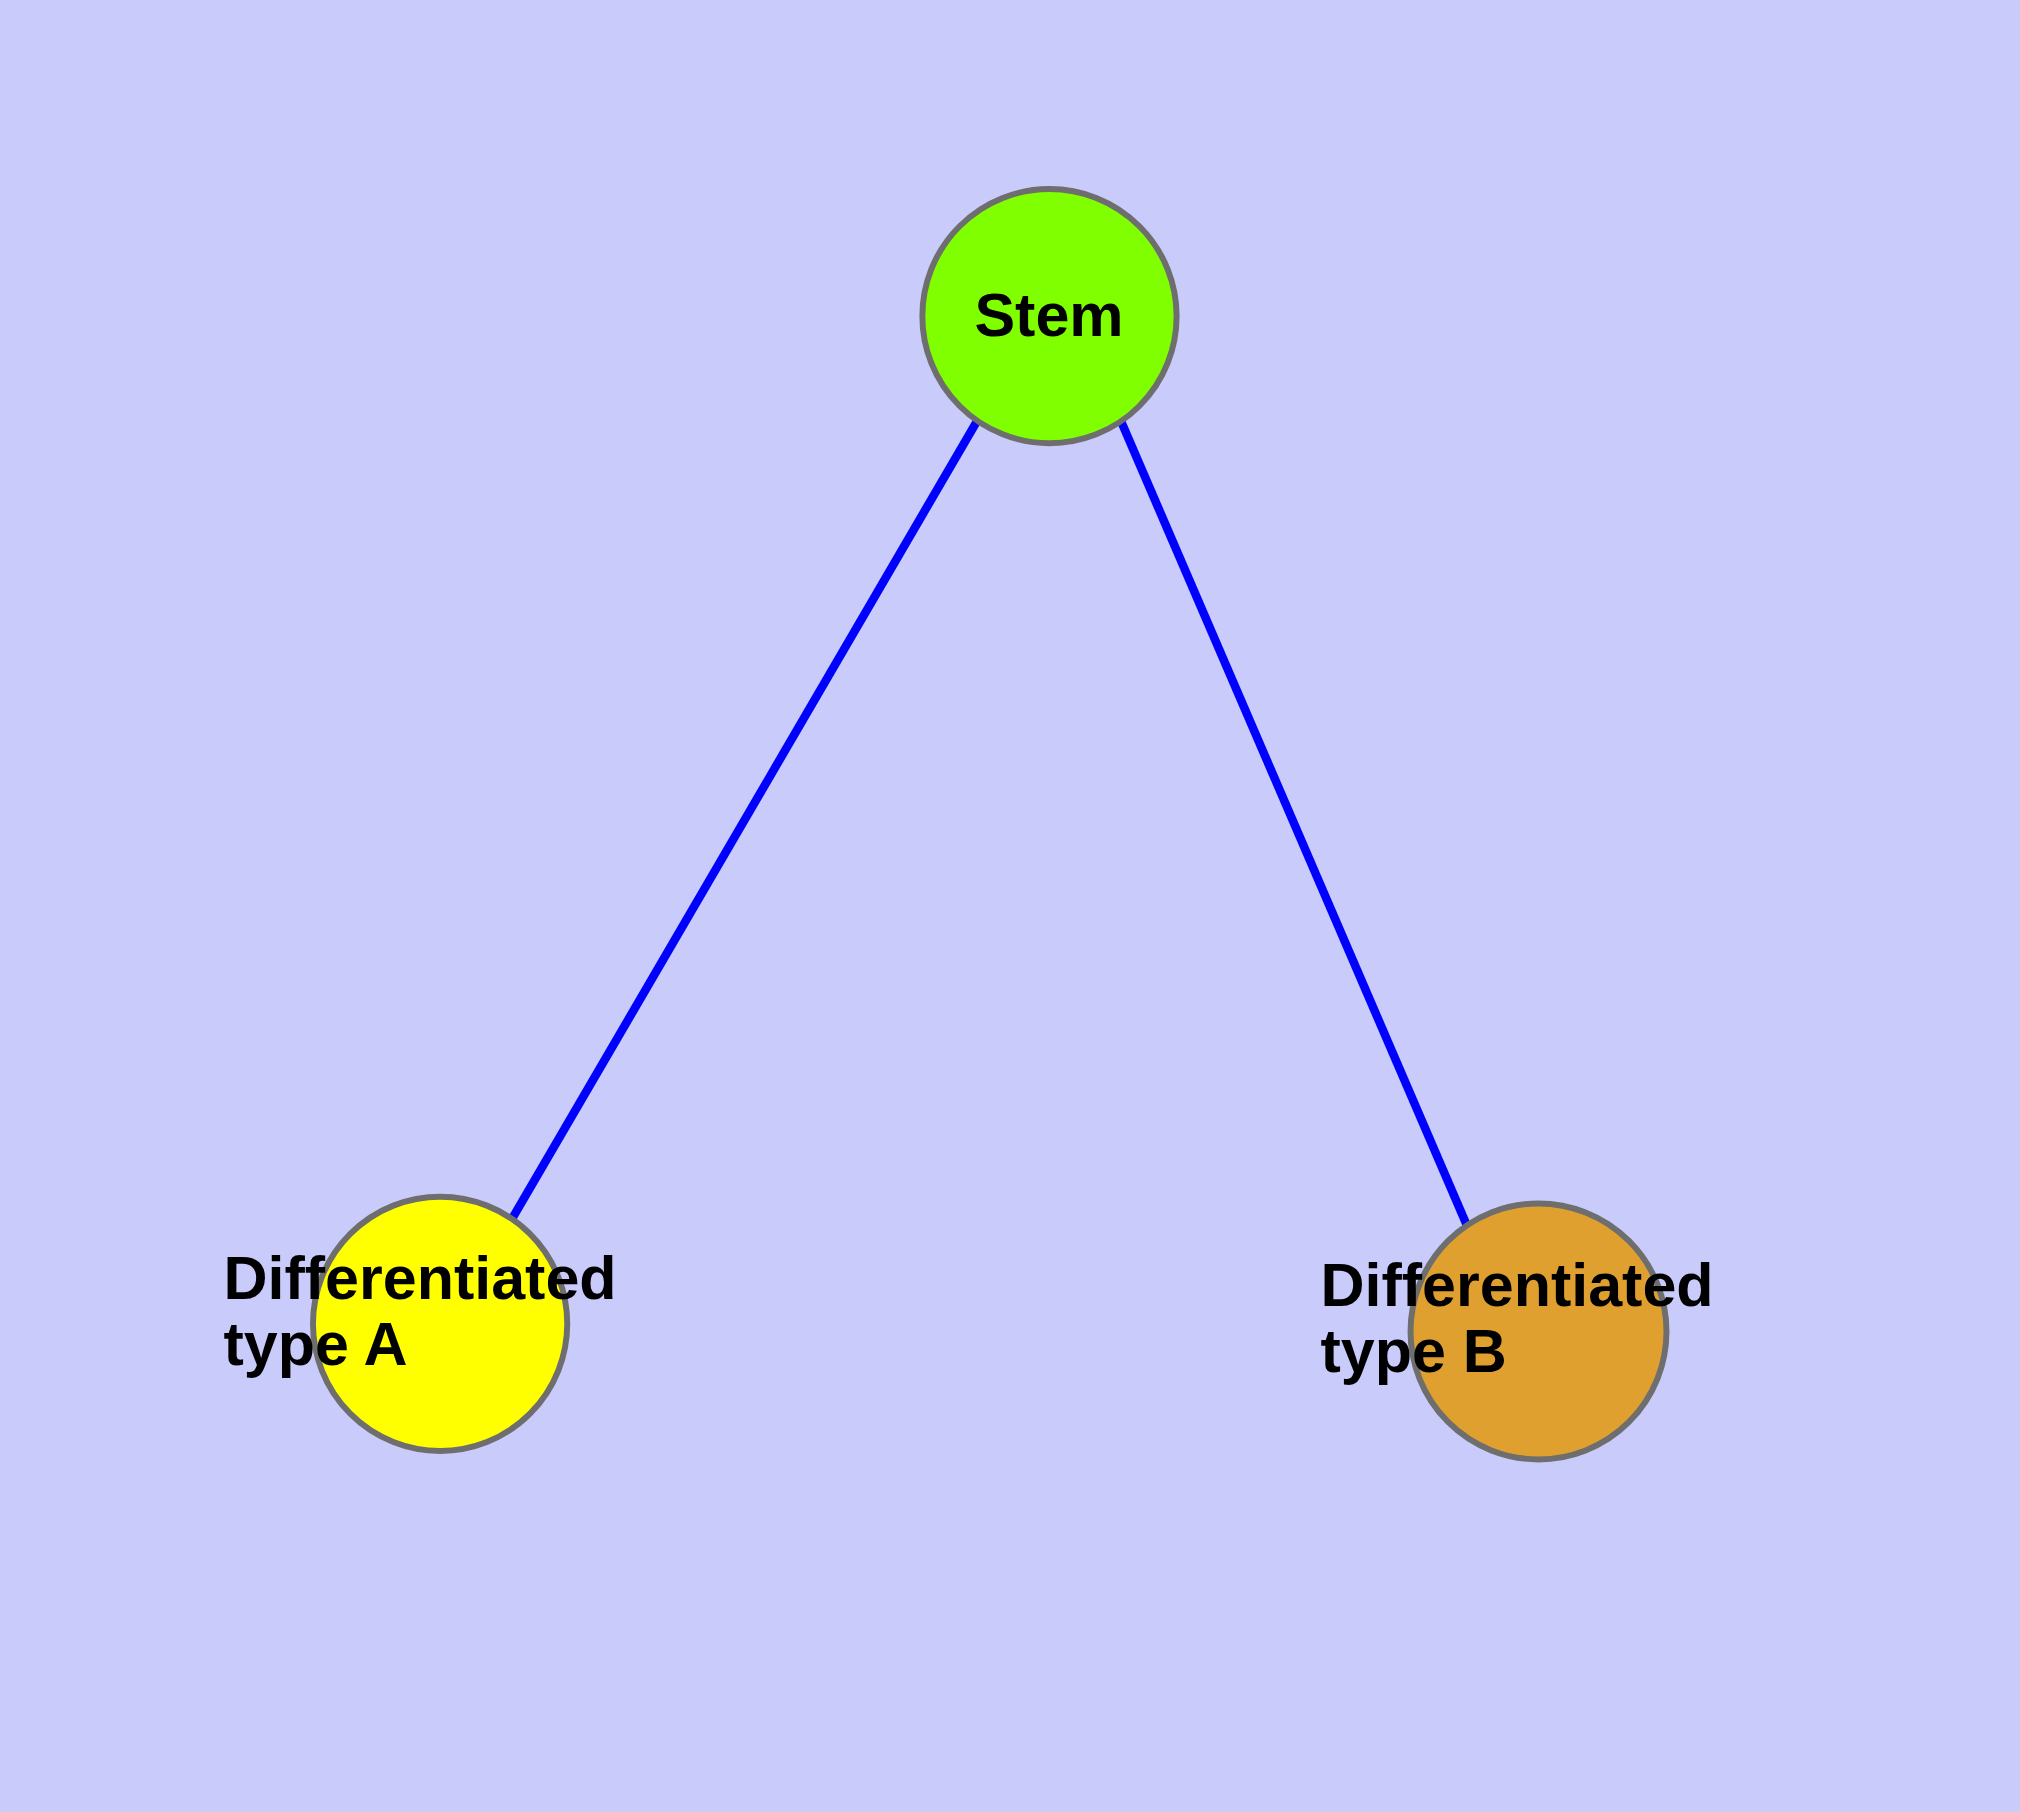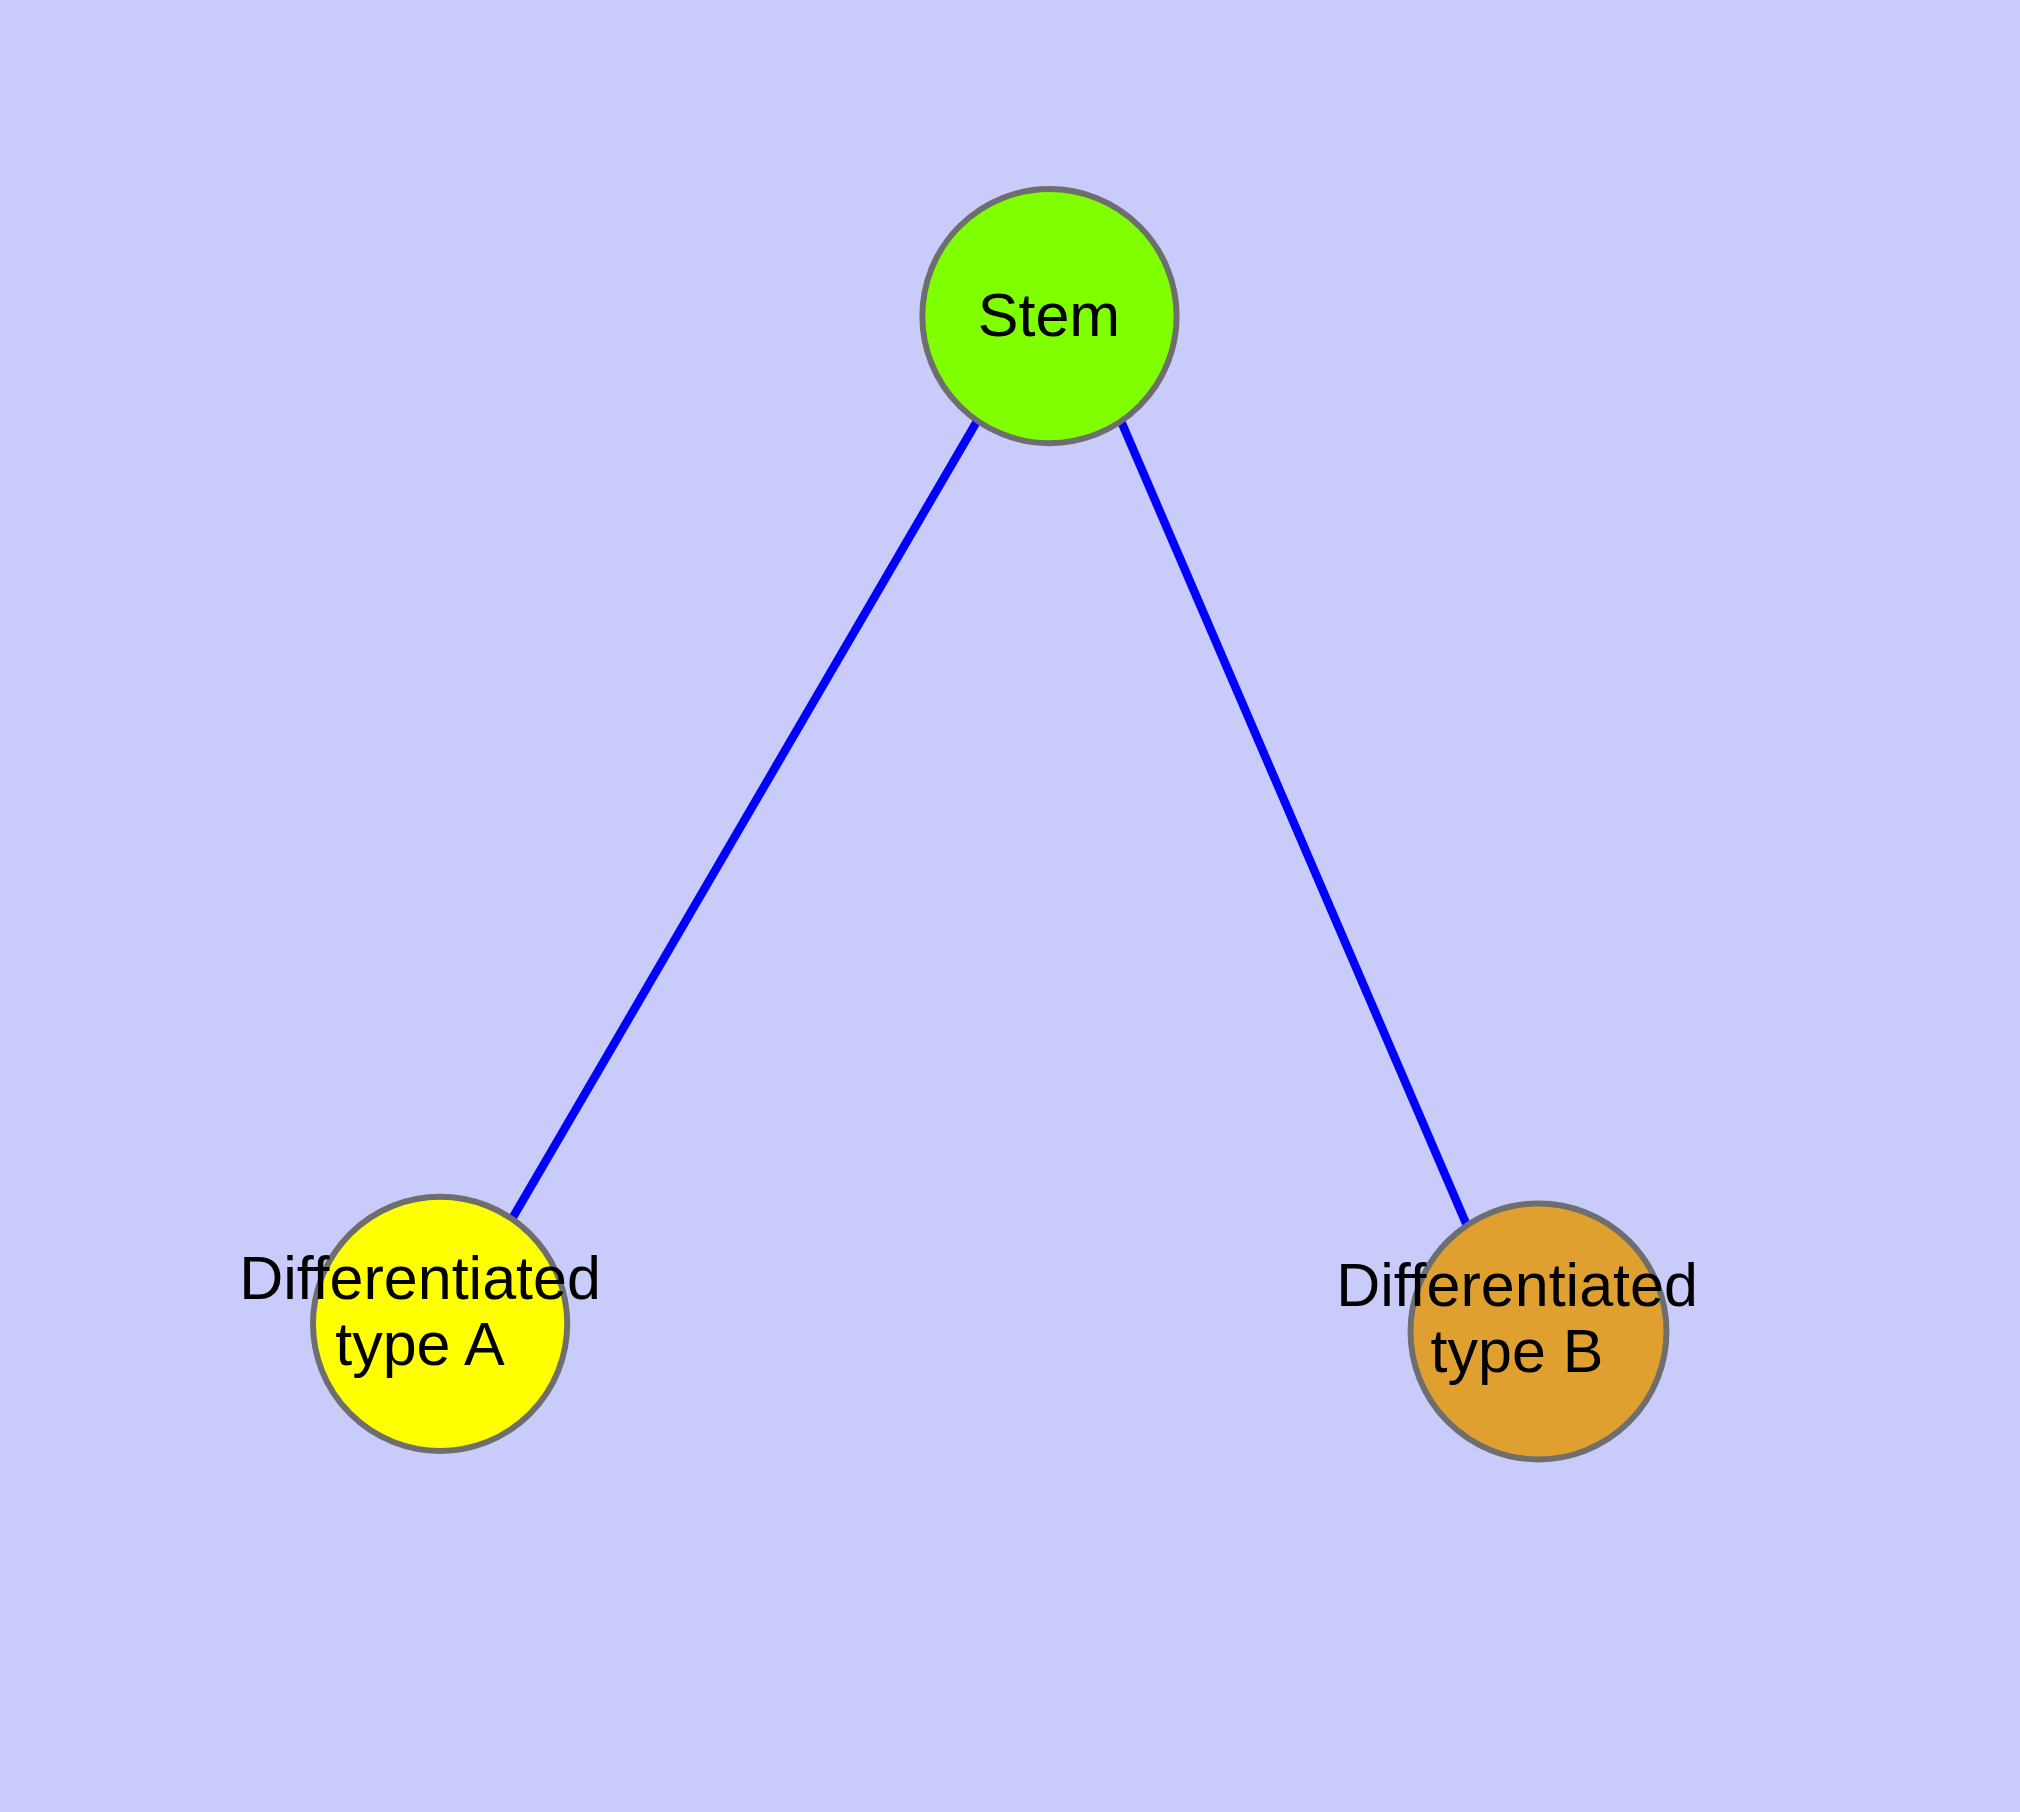--- a/index.html
+++ b/index.html
@@ -29,22 +29,22 @@
   }
   .edge-line {
     stroke: #0000FF;
     stroke-width: 10;
     stroke-linecap: butt;
   }
   .node-label {
     position: absolute;
     color: #000000;
     font-family: "Liberation Sans", sans-serif;
-    font-weight: normal;
-    text-align: center;
+    font-weight: bold;
+    text-align: left;
     line-height: 1.08;
     white-space: pre;
     transform: translate(-50%, -50%);
     pointer-events: none;
     -webkit-font-smoothing: antialiased;
   }
 </style>
 </head>
 <body>
 

